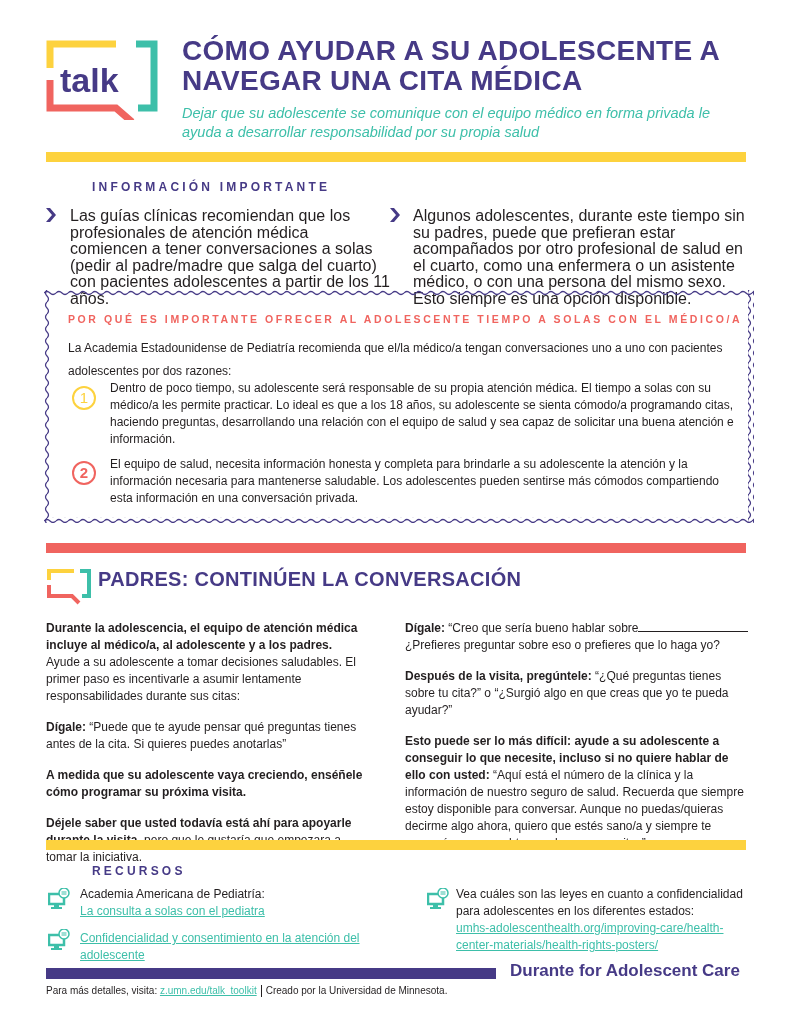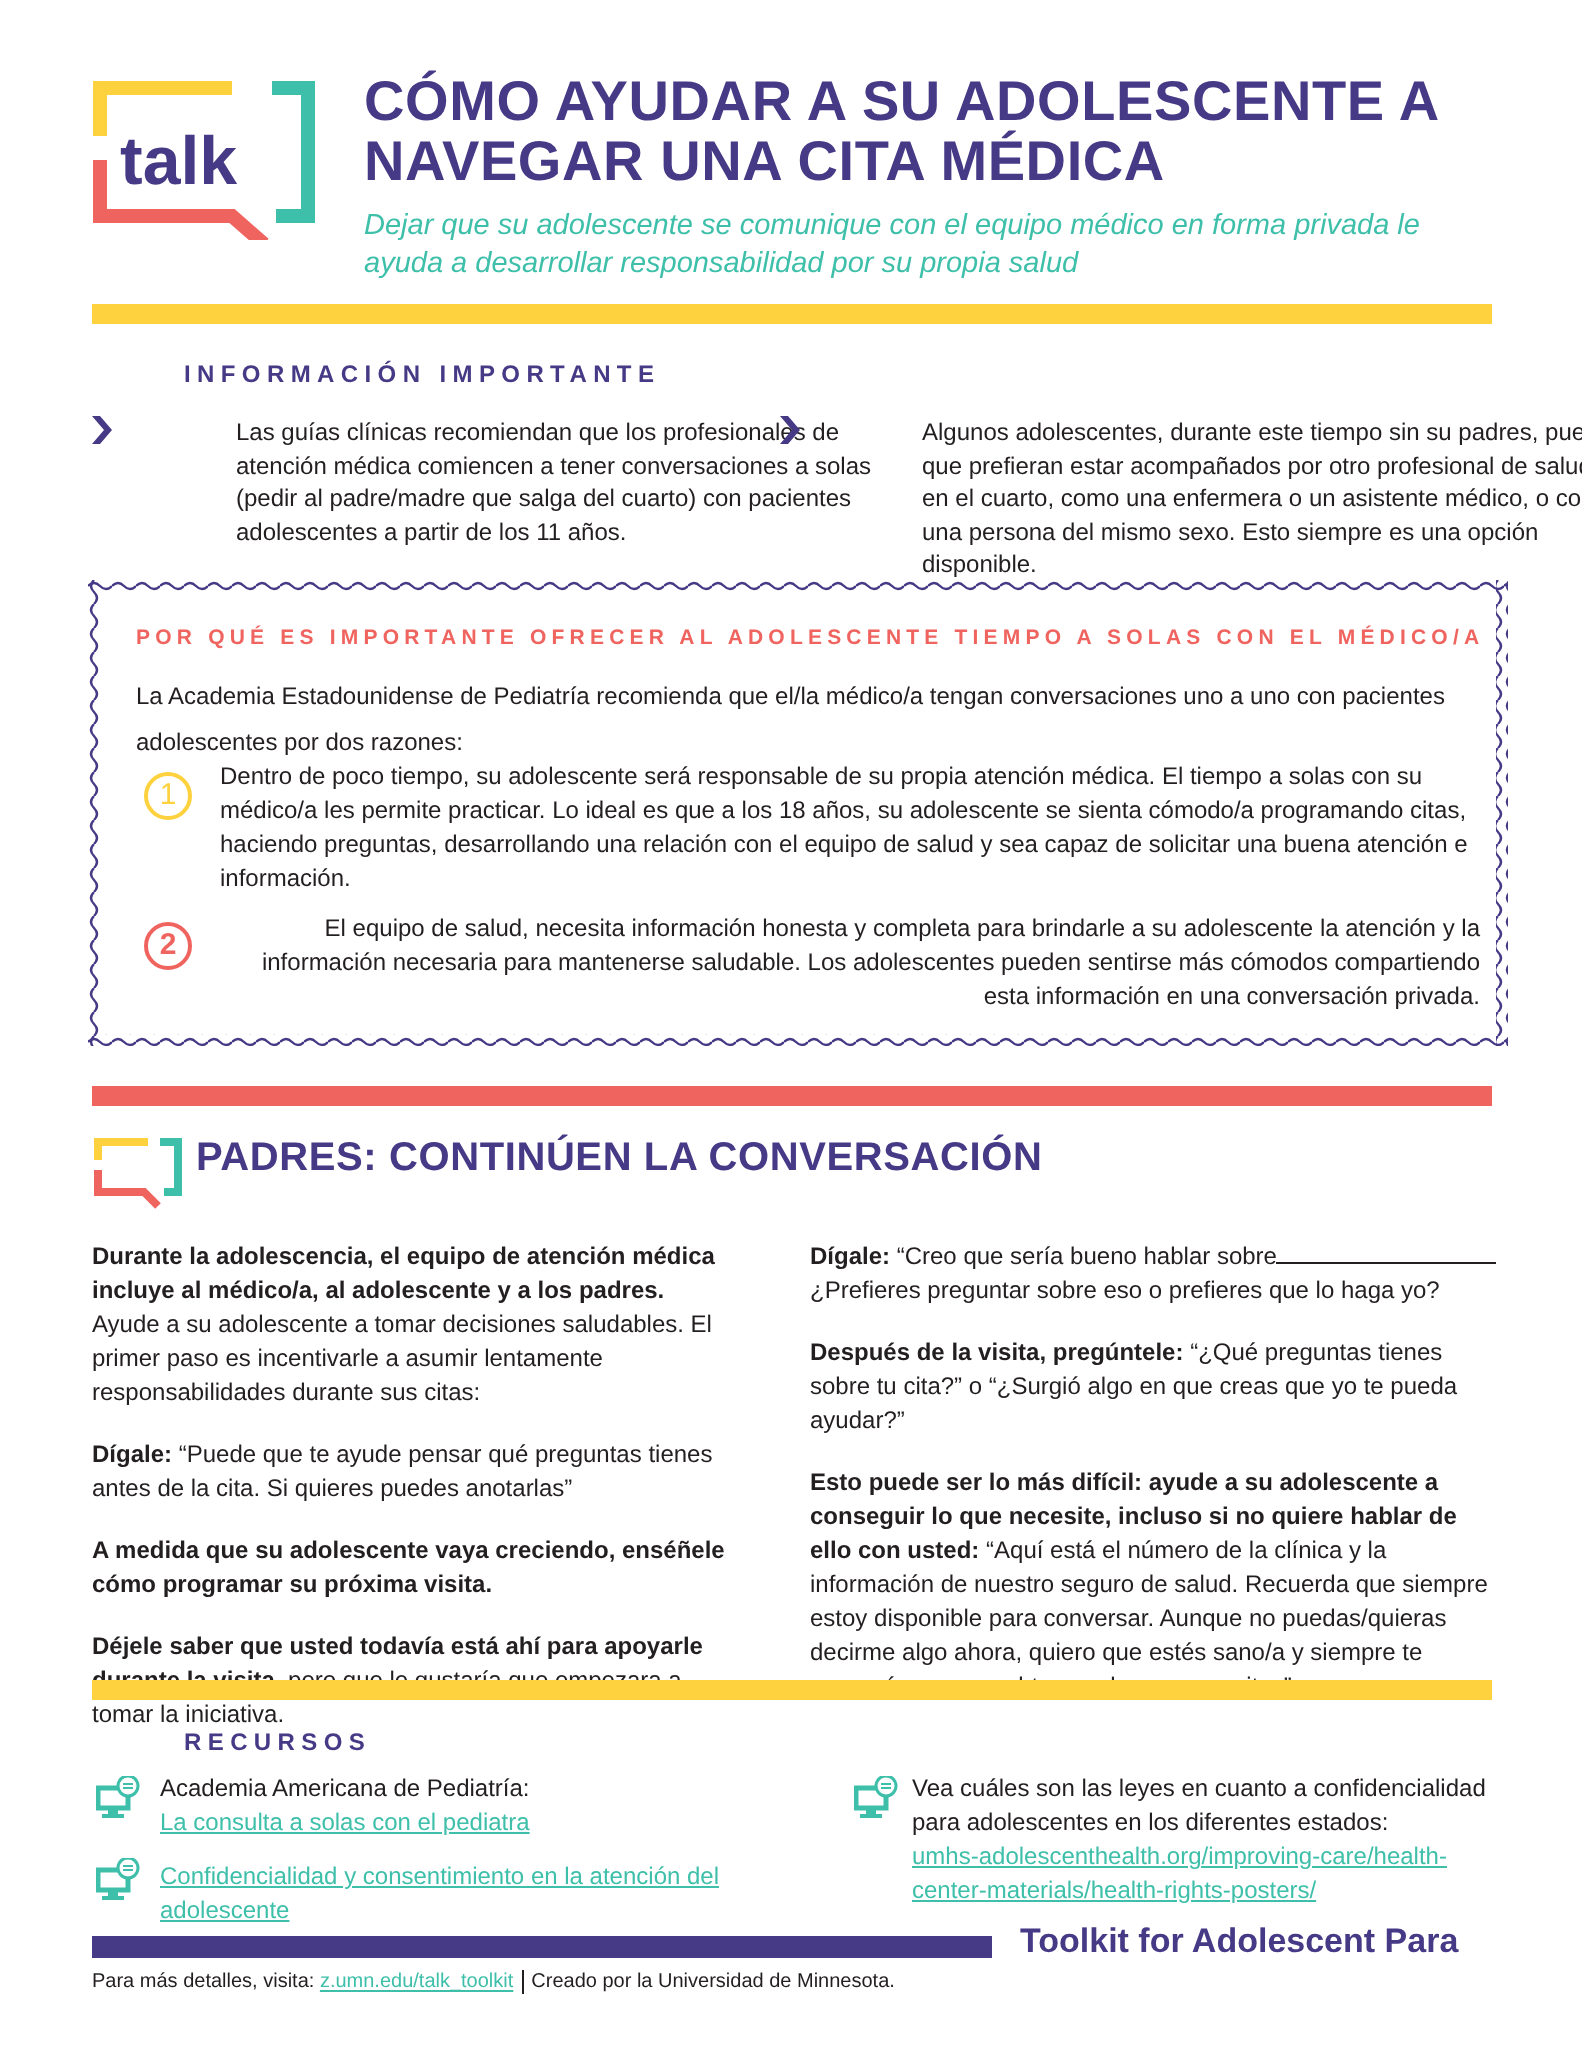--- a/index.html
+++ b/index.html
@@ -5,32 +5,32 @@
   * { box-sizing: border-box; margin: 0; padding: 0; }
   body { width: 791px; height: 1024px; background: #ffffff; font-family: "Liberation Sans", sans-serif; color: #231f20; position: relative; overflow: hidden; }
   .abs { position: absolute; }
   .logo { left: 46px; top: 40px; width: 112px; height: 80px; }
   .title { left: 182px; top: 36px; width: 580px; font-size: 28px; font-weight: bold; color: #463a86; line-height: 30px; letter-spacing: 0.3px; }
   .subtitle { left: 182px; top: 104px; width: 570px; font-size: 14.5px; font-style: italic; color: #3dbfa9; line-height: 19px; }
   .bar { position: absolute; height: 10px; }
   .bar-yellow1 { left: 46px; top: 152px; width: 700px; background: #fdd23e; }
   .section-h { font-size: 12px; font-weight: bold; letter-spacing: 3.2px; color: #463a86; margin-left: 44px; }
   .info-h { left: 48px; top: 180px; }
-  .bullet { font-size: 12px; line-height: 16.5px; color: #231f20; margin-left: 48px; }
+  .bullet { font-size: 16px; line-height: 16.5px; color: #231f20; }
   .chev { position: absolute; width: 10px; height: 14px; }
   .b1 { left: 70px; top: 208px; width: 320px; }
   .b2 { left: 413px; top: 208px; width: 345px; }
   .wavy { left: 44px; top: 290px; width: 710px; height: 233px; }
   .why-h { left: 68px; top: 313px; font-size: 10.5px; font-weight: bold; letter-spacing: 2.6px; color: #f0645f; }
   .why-intro { left: 68px; top: 337px; width: 660px; font-size: 12px; line-height: 23px; }
   .num { position: absolute; width: 24px; height: 24px; border-radius: 50%; border: 2px solid; font-size: 15px; text-align: center; line-height: 20px; }
   .num1 { left: 72px; top: 386px; border-color: #fdd23e; color: #fdd23e; }
   .num2 { left: 72px; top: 461px; border-color: #f0645f; color: #f0645f; font-weight: bold; }
   .r1 { left: 110px; top: 380px; width: 630px; font-size: 12px; line-height: 17px; }
-  .r2 { left: 110px; top: 456px; width: 630px; font-size: 12px; line-height: 17px; text-align: right; }
+  .r2 { left: 110px; top: 456px; width: 630px; font-size: 12px; line-height: 17px; }
   .bar-red { left: 46px; top: 543px; width: 700px; background: #f0645f; }
   .padres-icon { left: 46px; top: 568px; width: 46px; height: 38px; }
   .padres-h { left: 98px; top: 568px; font-size: 20px; font-weight: bold; color: #463a86; letter-spacing: 0.3px; }
   .col { font-size: 12px; line-height: 17px; }
   .col p { margin-bottom: 14px; margin-top: 12px; }
   .col-left { left: 46px; top: 608px; width: 320px; }
   .col-right { left: 405px; top: 608px; width: 345px; }
   b { font-weight: bold; }
   .blank { display: inline-block; width: 110px; border-bottom: 1px solid #231f20; height: 10px; }
   .bar-yellow2 { left: 46px; top: 840px; width: 700px; background: #fdd23e; }
@@ -152,16 +152,16 @@
     <circle cx="16" cy="5" r="5" fill="#fff" stroke="#3dbfa9" stroke-width="1.5"></circle>
     <line x1="13.5" y1="4" x2="18.5" y2="4" stroke="#3dbfa9"></line>
     <line x1="13.5" y1="6" x2="18.5" y2="6" stroke="#3dbfa9"></line>
   </svg>
 <div class="abs res res3">
   <div>Vea cuáles son las leyes en cuanto a confidencialidad para adolescentes en los diferentes estados:</div>
   <div class="link">umhs-adolescenthealth.org/improving-care/health-center-materials/health-rights-posters/</div>
 </div>
 
 <div class="abs bar-purple"></div>
-<div class="abs toolkit">Toolkit for Adolescent Para</div>
+<div class="abs toolkit">Durante for Adolescent Care</div>
 <div class="abs footer">
   <span>Para más detalles, visita: </span><span class="link">z.umn.edu/talk_toolkit</span><span class="sep"></span><span>Creado por la Universidad de Minnesota.</span>
 </div>
 
 </body></html>

